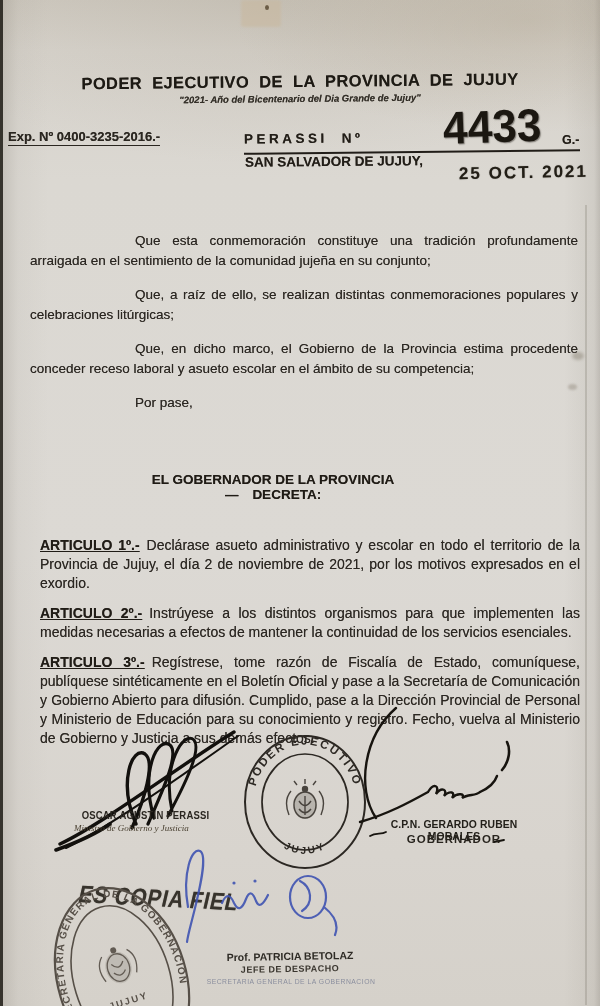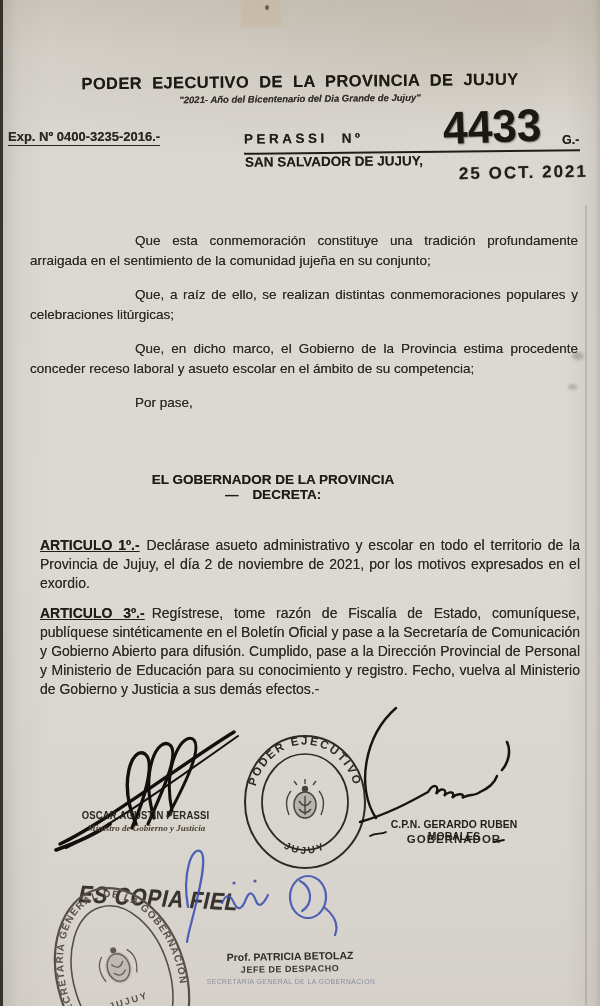--- a/index.html
+++ b/index.html
@@ -43,22 +43,22 @@
   .body-block p{margin:0 0 15px 0;text-indent:105px;}
   .center-block{top:472px;left:0;width:546px;text-align:center;font-weight:bold;color:#1f1b15;font-size:13.5px;}
   .decreta-line{}
   .decreta-dash{margin-right:14px;letter-spacing:0;}
   .articles-block{top:536px;left:40px;width:540px;font-size:14px;line-height:19px;text-align:justify;}
   .articles-block p{margin:0 0 11px 0;}
   .art-label{font-weight:bold;text-decoration:underline;margin-right:7px;color:#201c16;}
 
   .sig-name{font-weight:bold;color:#2a2620;text-align:center;}
   .minister-name{top:810px;left:78px;width:135px;font-size:10px;transform:scaleX(.95);letter-spacing:.2px;}
-  .minister-title{top:823px;left:74px;width:145px;text-align:center;font-family:"Liberation Serif",serif;
-    font-style:italic;font-weight:bold;font-size:9px;color:#4a4132;}
+  .minister-title{top:823px;left:74px;width:145px;font-family:"Liberation Serif",serif;
+    font-style:italic;font-weight:normal;font-size:9px;color:#4a4132;}
   .governor-name{top:818px;left:370px;width:168px;font-size:10.8px;transform:scaleX(.96);letter-spacing:.1px;color:#23201a;}
   .governor-title{top:833px;left:370px;width:168px;text-align:center;font-weight:bold;font-size:11.5px;letter-spacing:1px;color:#28241e;}
 
   .copy-stamp{top:880px;left:76px;font-size:24px;font-weight:bold;letter-spacing:1px;color:#37332c;
     transform:rotate(3deg) skewX(-10deg) scaleX(.86);transform-origin:left bottom;text-shadow:0 0 1px rgba(50,45,38,.5);}
   .clerk-name{top:950px;left:200px;width:180px;text-align:center;font-weight:bold;font-size:10.5px;color:#2e2b25;transform:rotate(-1deg);}
   .clerk-title{top:964px;left:200px;width:180px;text-align:center;font-weight:bold;font-size:9px;letter-spacing:.5px;color:#3a362f;transform:rotate(-1deg);}
   .illegible-line{top:978px;left:206px;width:170px;text-align:center;font-size:6.8px;letter-spacing:.5px;
     color:#4a5578;opacity:.55;filter:blur(.7px);}
   svg{font-family:"Liberation Sans",sans-serif;}
@@ -95,20 +95,21 @@
   </div>
   <div class="abs center-block ink">
     <div>EL GOBERNADOR DE LA PROVINCIA</div>
     <div class="decreta-line">
       <span class="decreta-dash">—</span><span>DECRETA:</span>
     </div>
   </div>
 
   <div class="abs articles-block ink">
     <p><span class="art-label">ARTICULO 1º.-</span><span>Declárase asueto administrativo y escolar en todo el territorio de la Provincia de Jujuy, el día 2 de noviembre de 2021, por los motivos expresados en el exordio.</span></p>
+    <p><span class="art-label">ARTICULO 2º.-</span><span>Instrúyese a los distintos organismos para que implementen las medidas necesarias a efectos de mantener la continuidad de los servicios esenciales.</span></p>
     <p><span class="art-label">ARTICULO 3º.-</span><span>Regístrese, tome razón de Fiscalía de Estado, comuníquese, publíquese sintéticamente en el Boletín Oficial y pase a la Secretaría de Comunicación y Gobierno Abierto para difusión. Cumplido, pase a la Dirección Provincial de Personal y Ministerio de Educación para su conocimiento y  registro. Fecho, vuelva al  Ministerio de Gobierno y Justicia a sus demás efectos.-</span></p>
   </div>
 
   <svg class="abs" style="left:48px;top:712px;" width="200" height="140" viewBox="0 0 200 140">
     <g fill="none" stroke="#12100d" stroke-linecap="round">
       <path d="M12,132 C55,112 140,48 186,20" stroke-width="3.4"></path>
       <path d="M18,136 C70,110 150,52 190,24" stroke-width="2"></path>
       <path d="M88,112 C70,70 84,34 97,42 C108,50 96,88 84,116" stroke-width="3.4"></path>
       <path d="M106,106 C92,58 110,24 122,33 C132,42 114,80 100,112" stroke-width="3.2"></path>
       <path d="M124,99 C114,52 136,18 146,28 C154,38 136,74 120,104" stroke-width="3"></path>

